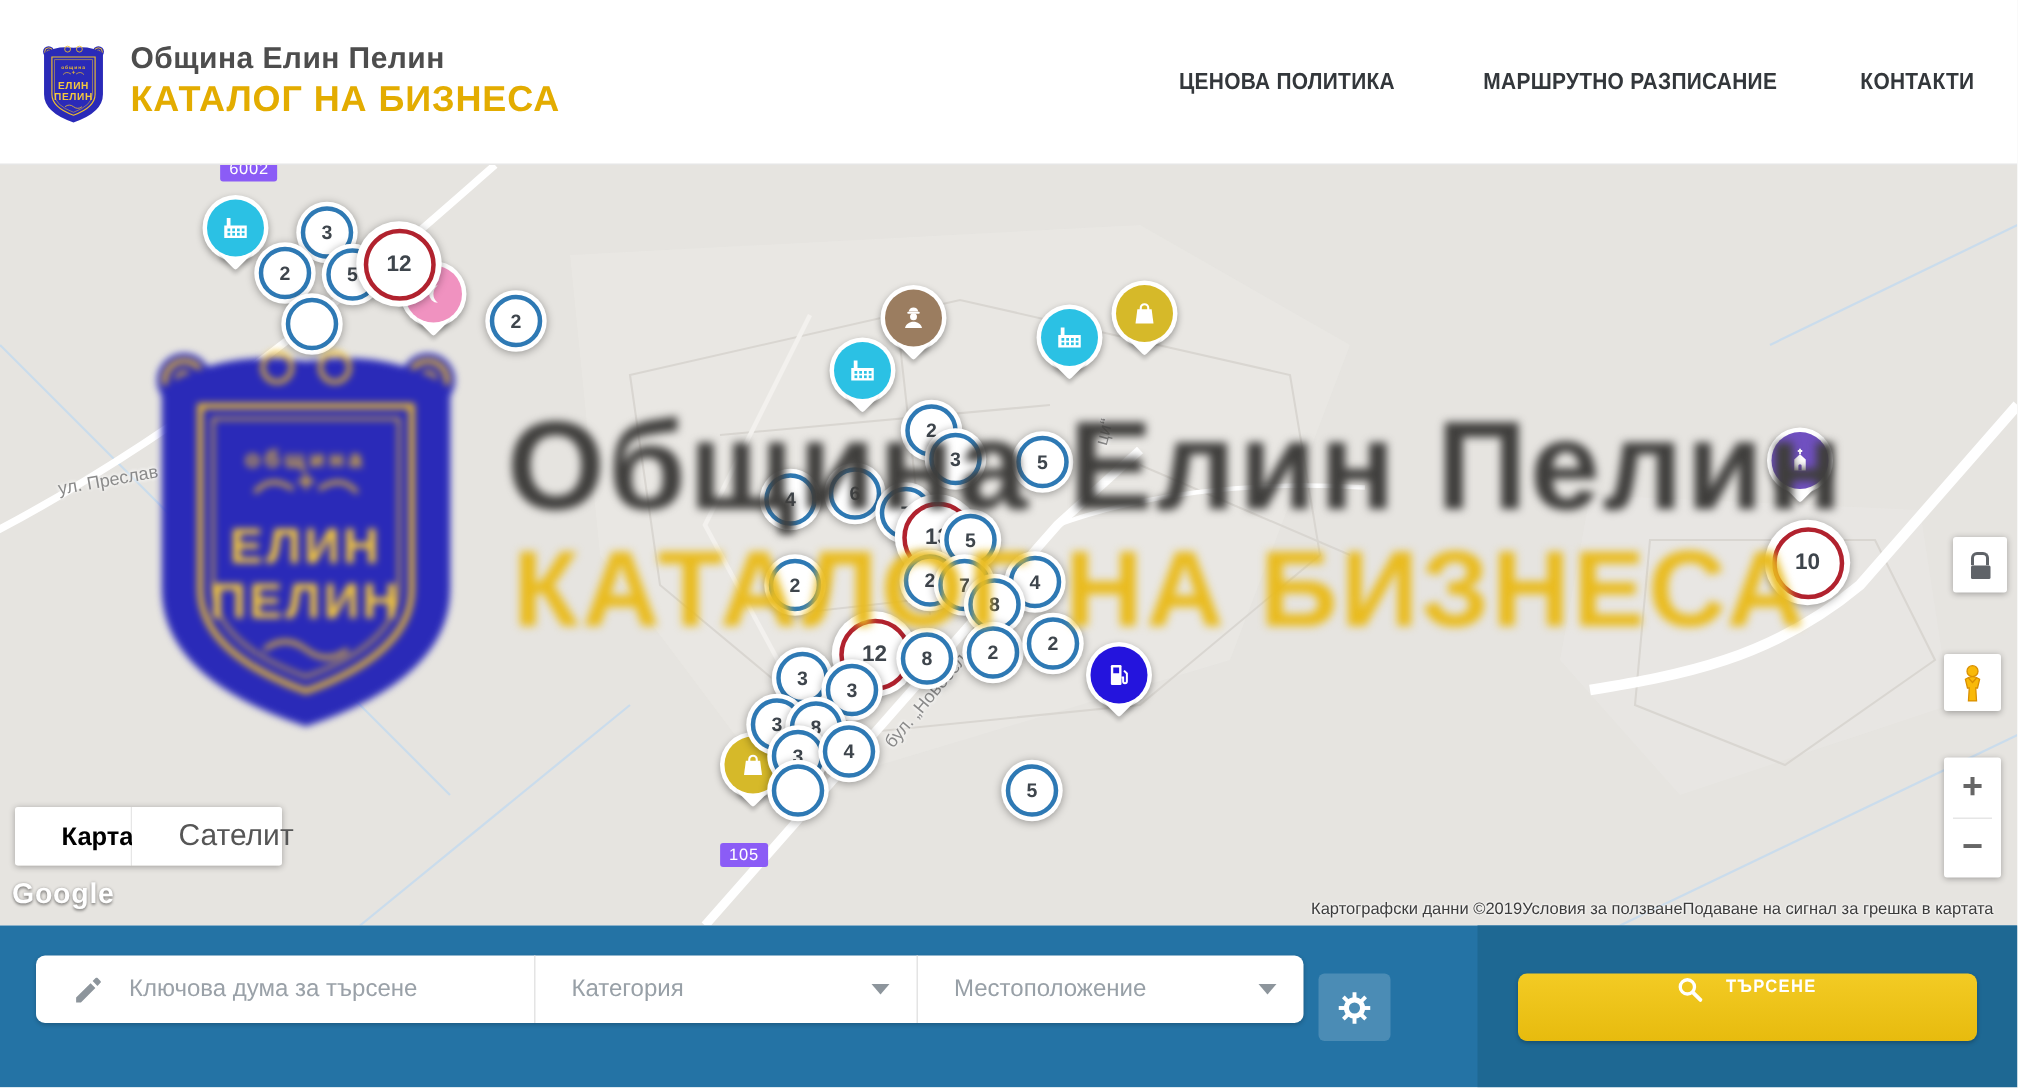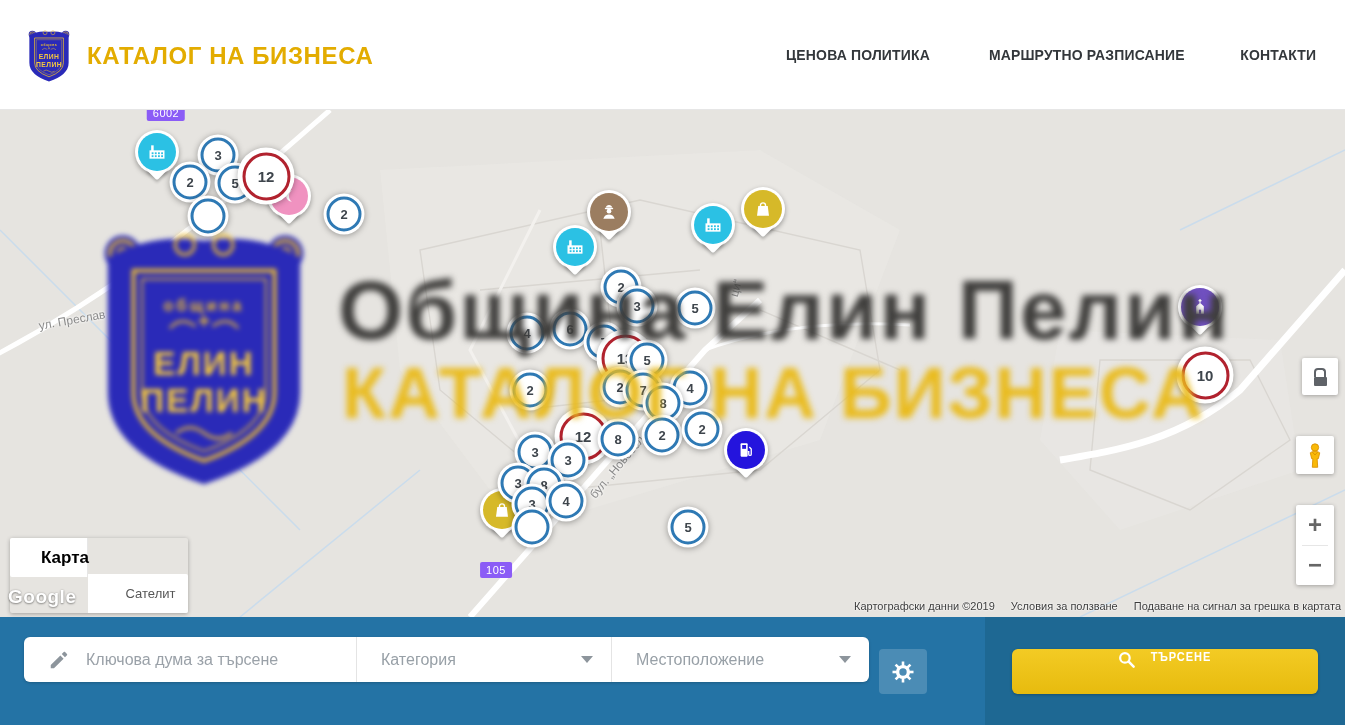--- a/index.html
+++ b/index.html
@@ -41,23 +41,23 @@
   .watermark{position:absolute;inset:0;z-index:30;pointer-events:none;}
   .wm-crest{position:absolute;left:85px;top:103px;width:238px;height:282px;}
   .wm-crest svg{width:238px;height:282px;filter:blur(2.4px);}
   .wm-title{position:absolute;left:338px;top:152px;font-size:84px;font-weight:600;color:#3f3e3c;letter-spacing:2px;white-space:nowrap;filter:blur(3px);}
   .wm-subtitle{position:absolute;left:342px;top:242px;font-size:72px;font-weight:700;color:#e9bb1e;letter-spacing:2px;white-space:nowrap;filter:blur(3px);}
 
   
   .maptype{position:absolute;left:10px;top:428px;display:flex;z-index:40;box-shadow:0 1px 4px rgba(0,0,0,.3);border-radius:2px;}
   .maptype button{border:none;background:#fff;height:39px;font-family:inherit;cursor:pointer;padding-left:31px;}
   .maptype .bt-map{width:78px;font-size:17px;font-weight:700;color:#000;border-right:1px solid #e6e6e6;border-radius:2px 0 0 2px;}
-  .maptype .bt-sat{width:100px;font-size:13px;color:#565656;border-radius:0 2px 2px 0;margin-top:36px;}
+  .maptype .bt-sat{width:100px;font-size:20px;color:#565656;border-radius:0 2px 2px 0;}
   .google-logo{position:absolute;left:8px;top:476px;z-index:40;color:#fff;font-size:19px;font-weight:700;letter-spacing:.5px;text-shadow:0 1px 2px rgba(0,0,0,.35),0 0 2px rgba(0,0,0,.25);cursor:pointer;}
-  .attribution{position:absolute;right:4px;bottom:5px;z-index:40;display:flex;gap:16px;font-size:11px;color:#3c3c3c;text-shadow:0 0 2px #fff,0 0 2px #fff;}
+  .attribution{position:absolute;right:16px;bottom:5px;z-index:40;display:flex;font-size:11px;color:#3c3c3c;text-shadow:0 0 2px #fff,0 0 2px #fff;}
   .attribution a{color:#3c3c3c;text-decoration:none;cursor:pointer;}
 
   .ctl-btn{position:absolute;background:#fff;border:none;box-shadow:0 1px 4px rgba(0,0,0,.3);border-radius:2px;cursor:pointer;z-index:40;display:flex;align-items:center;justify-content:center;}
   .lock-btn{left:1302px;top:248px;width:36px;height:37px;flex-direction:column;}
   .lock-shackle{width:8px;height:7px;border:2px solid #5f6368;border-bottom:none;border-radius:4px 4px 0 0;}
   .lock-body{width:13px;height:9px;background:#5f6368;border-radius:1px;}
   .pegman-btn{left:1296px;top:326px;width:38px;height:38px;}
   .zoom-panel{position:absolute;left:1296px;top:395px;width:38px;height:80px;background:#fff;box-shadow:0 1px 4px rgba(0,0,0,.3);border-radius:2px;z-index:40;display:flex;flex-direction:column;}
   .zoom-panel button{flex:1;border:none;background:transparent;font-size:24px;font-weight:600;color:#666;cursor:pointer;font-family:inherit;line-height:1;}
   .zoom-divider{height:1px;background:#e6e6e6;margin:0 6px;}
@@ -103,20 +103,21 @@
           <path d="M52,62 L168,62 L168,166 Q168,202 110,223 Q52,202 52,166 Z" fill="none" stroke="#eebe2e" stroke-width="1.6"></path>
           <text x="110" y="92" class="crest-small">община</text>
           <path d="M110,96 v10 M105,101 h10" stroke="#eebe2e" stroke-width="2" fill="none"></path>
           <path d="M78,108 q10,-12 24,-2 M142,108 q-10,-12 -24,-2" stroke="#eebe2e" fill="none" stroke-width="2.2"></path>
           <text x="110" y="152" class="crest-big">ЕЛИН</text>
           <text x="110" y="186" class="crest-big">ПЕЛИН</text>
           <path d="M84,206 q13,-10 26,0 q13,10 26,0" stroke="#eebe2e" fill="none" stroke-width="2.4"></path>
         </svg>
       </div>
       <div class="brand-text">
+        <div class="t1">Община Елин Пелин</div>
         <div class="t2">КАТАЛОГ НА БИЗНЕСА</div>
       </div>
     </div>
     <nav>
       <a><span class="cond">ЦЕНОВА ПОЛИТИКА</span></a>
       <a><span class="cond">МАРШРУТНО РАЗПИСАНИЕ</span></a>
       <a><span class="cond">КОНТАКТИ</span></a>
     </nav>
   </header>
 

